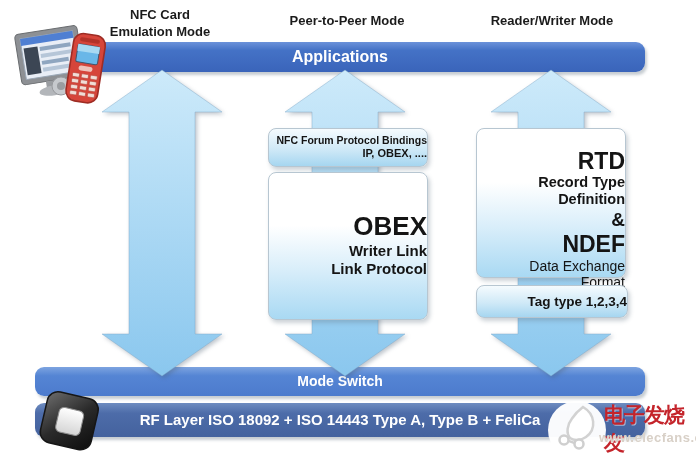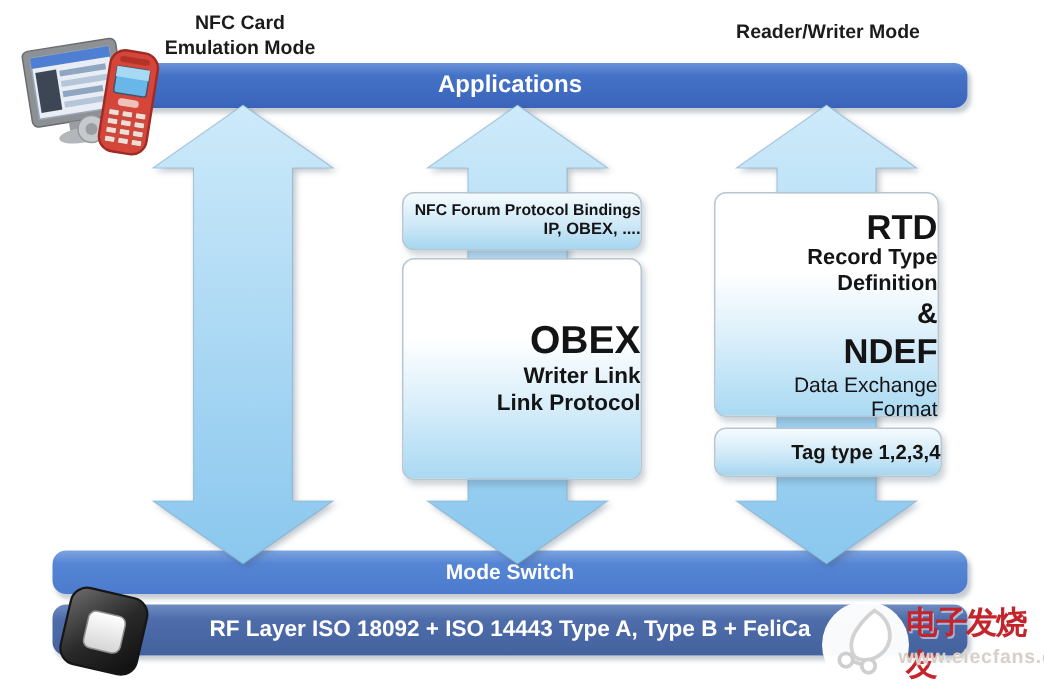--- a/index.html
+++ b/index.html
@@ -48,21 +48,21 @@
   #panel-rtd{left:476px;top:128px;width:150px;height:150px;}
   #panel-tagtype{left:476px;top:285px;width:150px;height:31px;}
   .t-title{font-size:23px;font-weight:bold;line-height:1.05;}
   .t-sub{font-size:14px;font-weight:bold;line-height:1.18;}
   #panel-card .t-title{margin-top:34px;}
   #panel-card .t-sub{margin-top:8px;}
   #panel-bindings .l1{font-size:10.5px;font-weight:bold;margin-top:5px;line-height:1.2;}
   #panel-bindings .l2{font-size:11px;font-weight:bold;line-height:1.2;}
   #panel-llcp .t-title{margin-top:40px;font-size:26px;}
   #panel-llcp .t-sub{font-size:15px;margin-top:2px;}
-  #panel-rtd{padding-top:10px;box-sizing:border-box;}
+  #panel-rtd{padding-top:20px;box-sizing:border-box;}
   #panel-rtd .rtd{font-size:23px;font-weight:bold;line-height:1.1;}
   #panel-rtd .rtdsub{font-size:14.5px;font-weight:bold;line-height:1.15;}
   #panel-rtd .amp{font-size:19px;font-weight:bold;line-height:1.25;}
   #panel-rtd .ndef{font-size:23px;font-weight:bold;line-height:1.15;}
   #panel-rtd .ndefsub{font-size:14px;font-weight:normal;line-height:1.15;}
   #panel-tagtype{font-size:13.5px;font-weight:bold;line-height:31px;}
   
   #icon-terminal{position:absolute;left:12px;top:20px;z-index:4;}
   #icon-tag{position:absolute;left:34px;top:386px;z-index:4;}
   
@@ -77,20 +77,21 @@
     color:#d8d0c7;letter-spacing:0.5px;text-shadow:0 1px 1px #ffffff;
   }
 </style>
 </head>
 <body>
 
 <div id="canvas">
 
   <div class="mode-header ml" id="hdr-card">NFC Card
 Emulation Mode</div>
+  <div class="mode-header" id="hdr-p2p">Peer-to-Peer Mode</div>
   <div class="mode-header" id="hdr-rw">Reader/Writer Mode</div>
 
   <div class="layer-bar" id="bar-apps">Applications</div>
   <div class="layer-bar" id="bar-modeswitch">Mode Switch</div>
   <div class="layer-bar" id="bar-rf">RF Layer ISO 18092 + ISO 14443 Type A, Type B + FeliCa</div>
 
   <svg class="flow-arrow" id="arrow-card" viewBox="0 0 130 312">
     <defs>
       <linearGradient id="agrad1" x1="0" y1="0" x2="0" y2="1">
         <stop offset="0" stop-color="#cdeafa"></stop>

